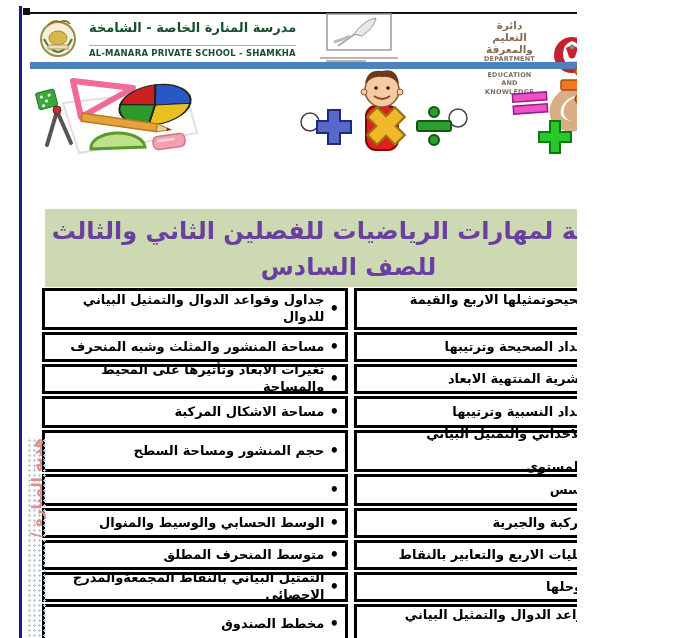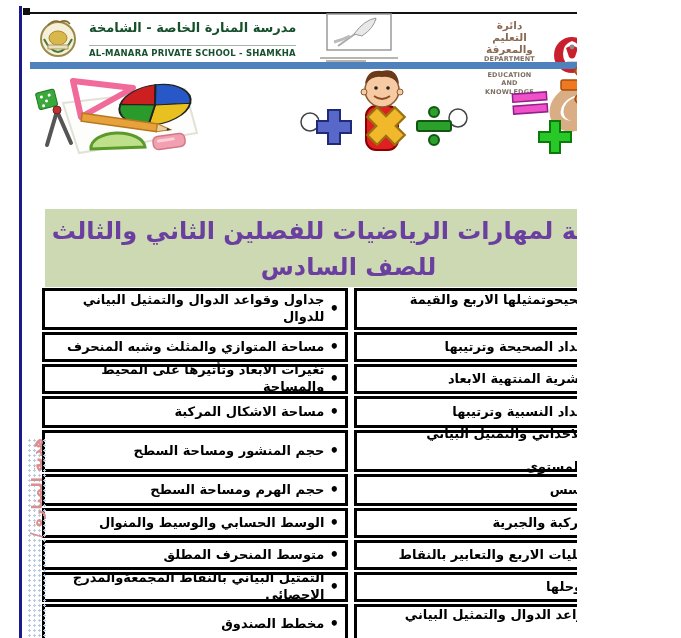--- a/index.html
+++ b/index.html
@@ -232,21 +232,21 @@
       </div>
     </div>
 
     <div class="t-row h30">
       <div class="cell right-col">
         <span class="bullet">•</span>
         <span class="cell-text">مقارنة الاعداد الصحيحة وترتيبها</span>
       </div>
       <div class="cell left-col">
         <span class="bullet">•</span>
-        <span class="cell-text">مساحة المتوازي والمثلث وشبه المنحرف</span>
+        <span class="cell-text">مساحة المنشور والمثلث وشبه المنحرف</span>
       </div>
     </div>
 
     <div class="t-row h30">
       <div class="cell right-col">
         <span class="bullet">•</span>
         <span class="cell-text">الكسور العشرية المنتهية الابعاد</span>
       </div>
       <div class="cell left-col">
         <span class="bullet">•</span>
@@ -277,21 +277,20 @@
       </div>
     </div>
 
     <div class="t-row h32">
       <div class="cell right-col">
         <span class="bullet">•</span>
         <span class="cell-text">القوى والاسس</span>
       </div>
       <div class="cell left-col">
         <span class="bullet">•</span>
-        <span class="cell-text">حجم الهرم ومساحة السطح</span>
       </div>
     </div>
 
     <div class="t-row h30">
       <div class="cell right-col">
         <span class="bullet">•</span>
         <span class="cell-text">التعابير المركبة والجبرية</span>
       </div>
       <div class="cell left-col">
         <span class="bullet">•</span>

